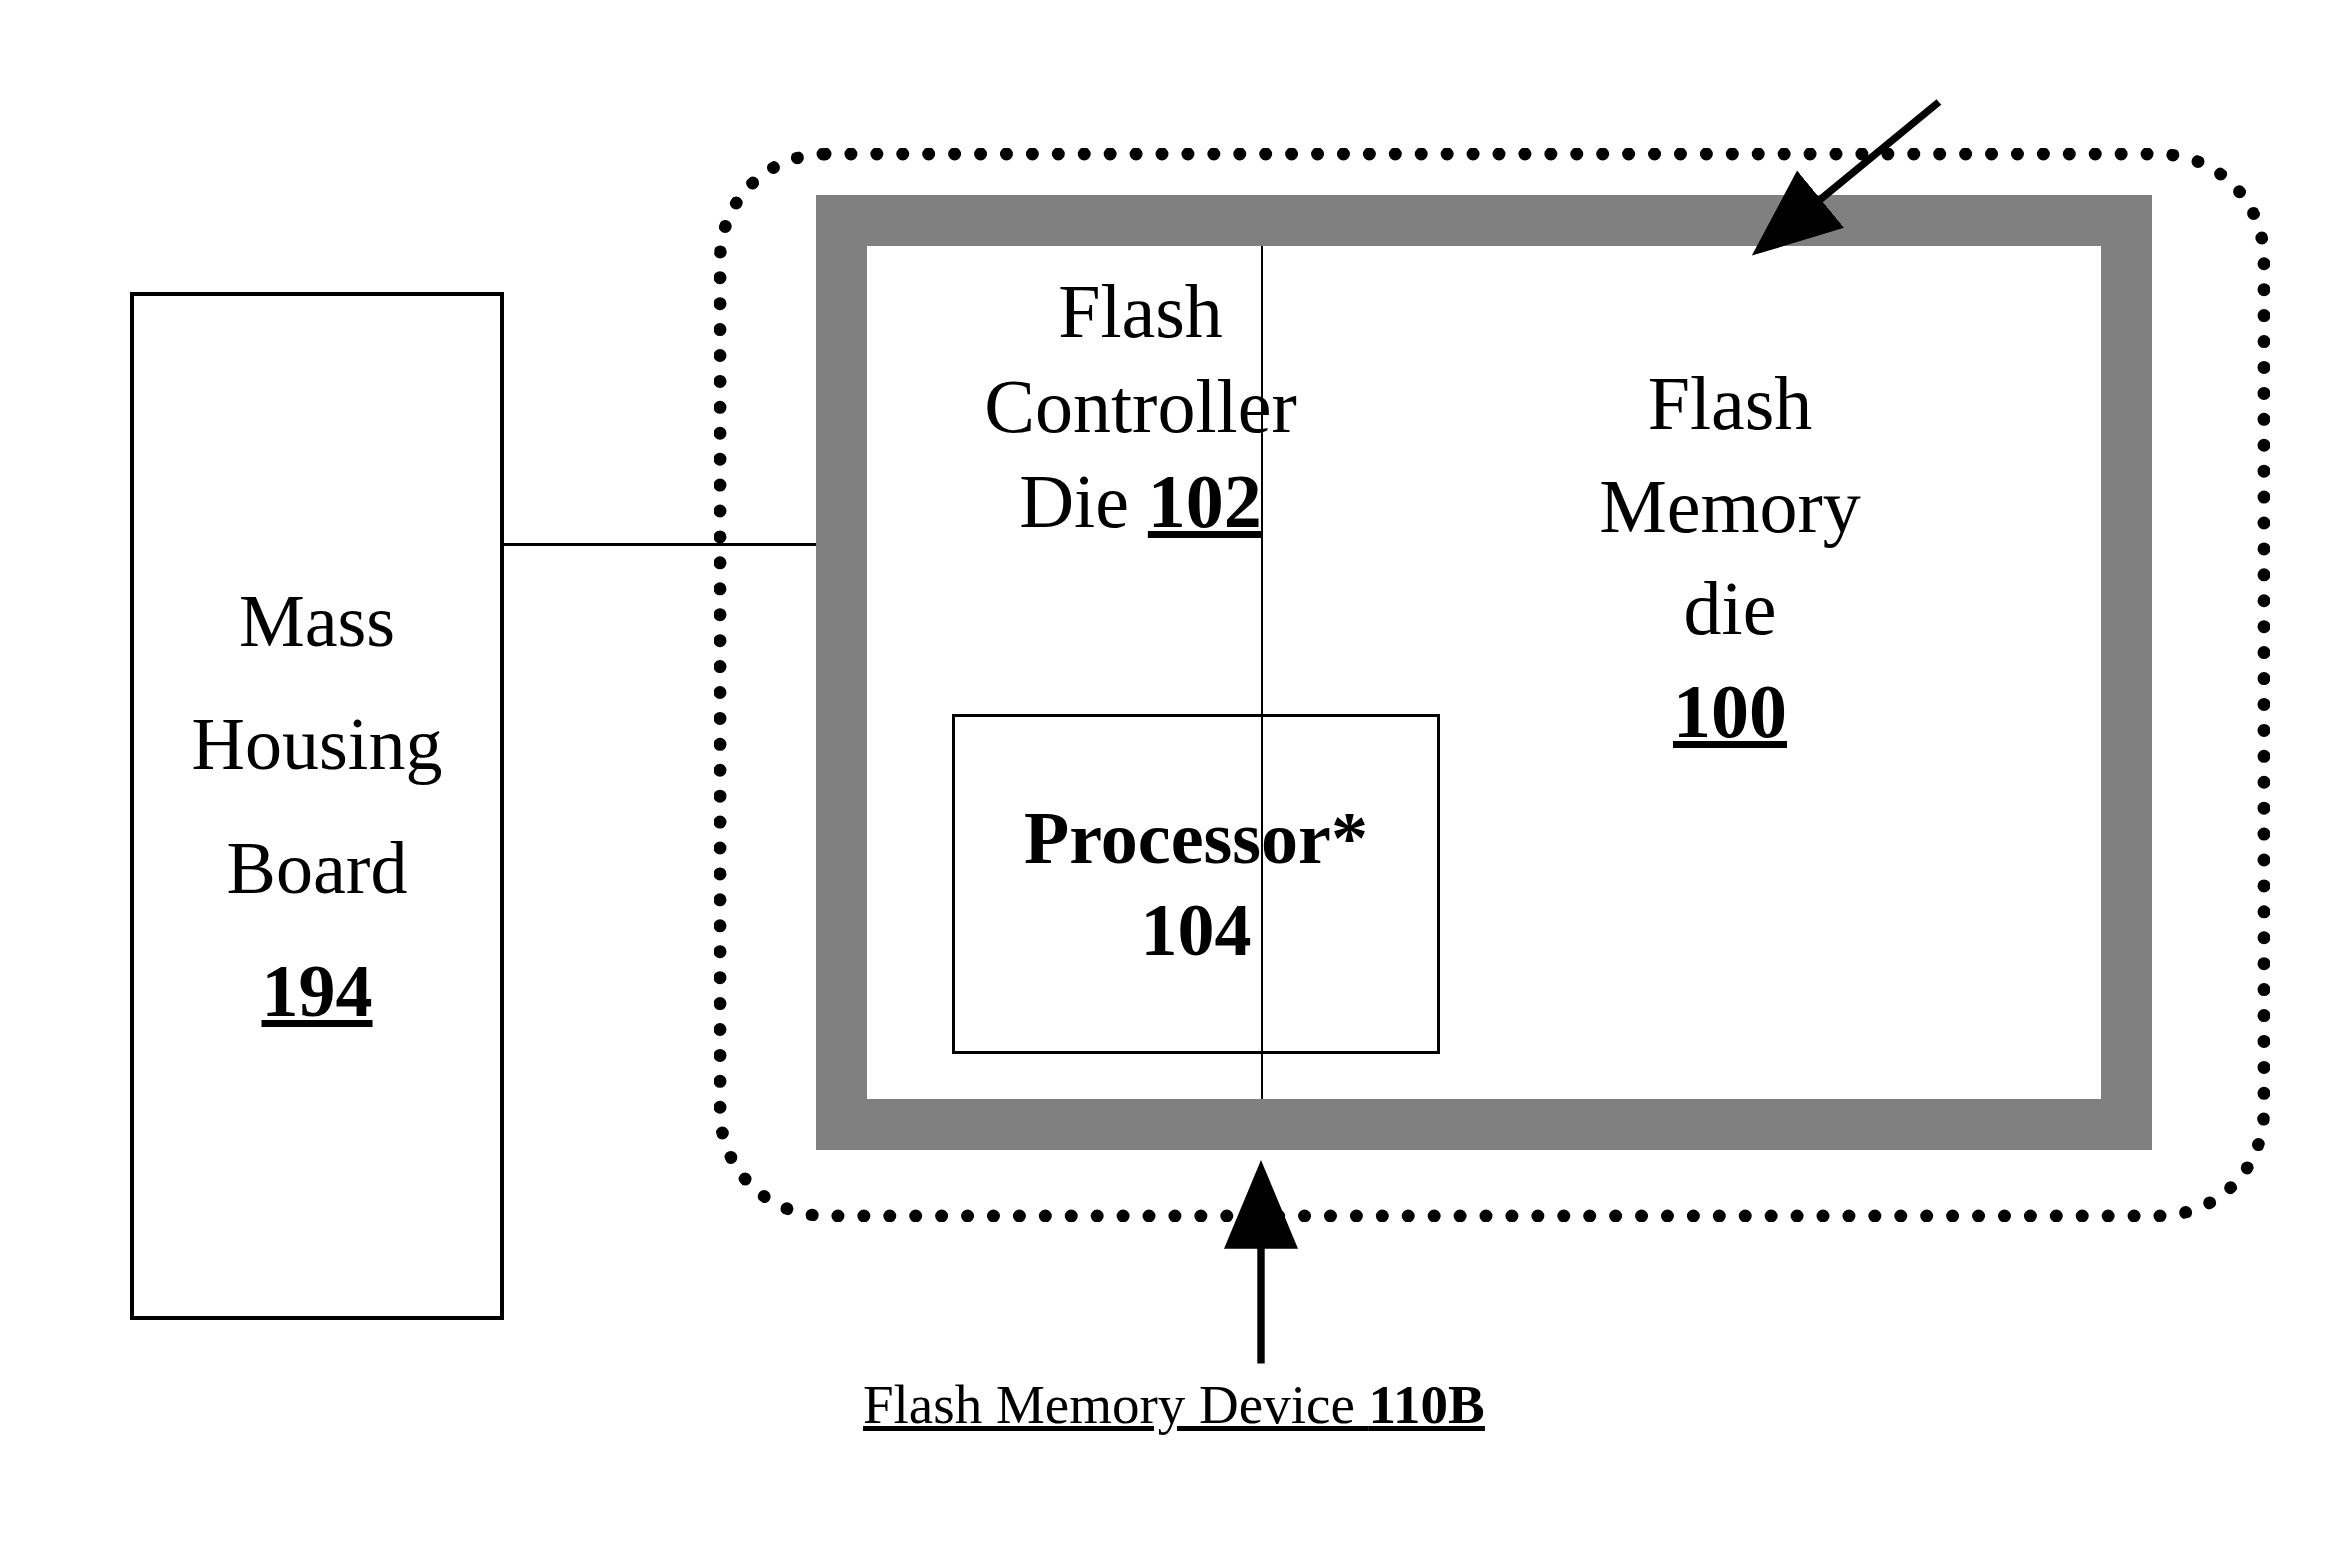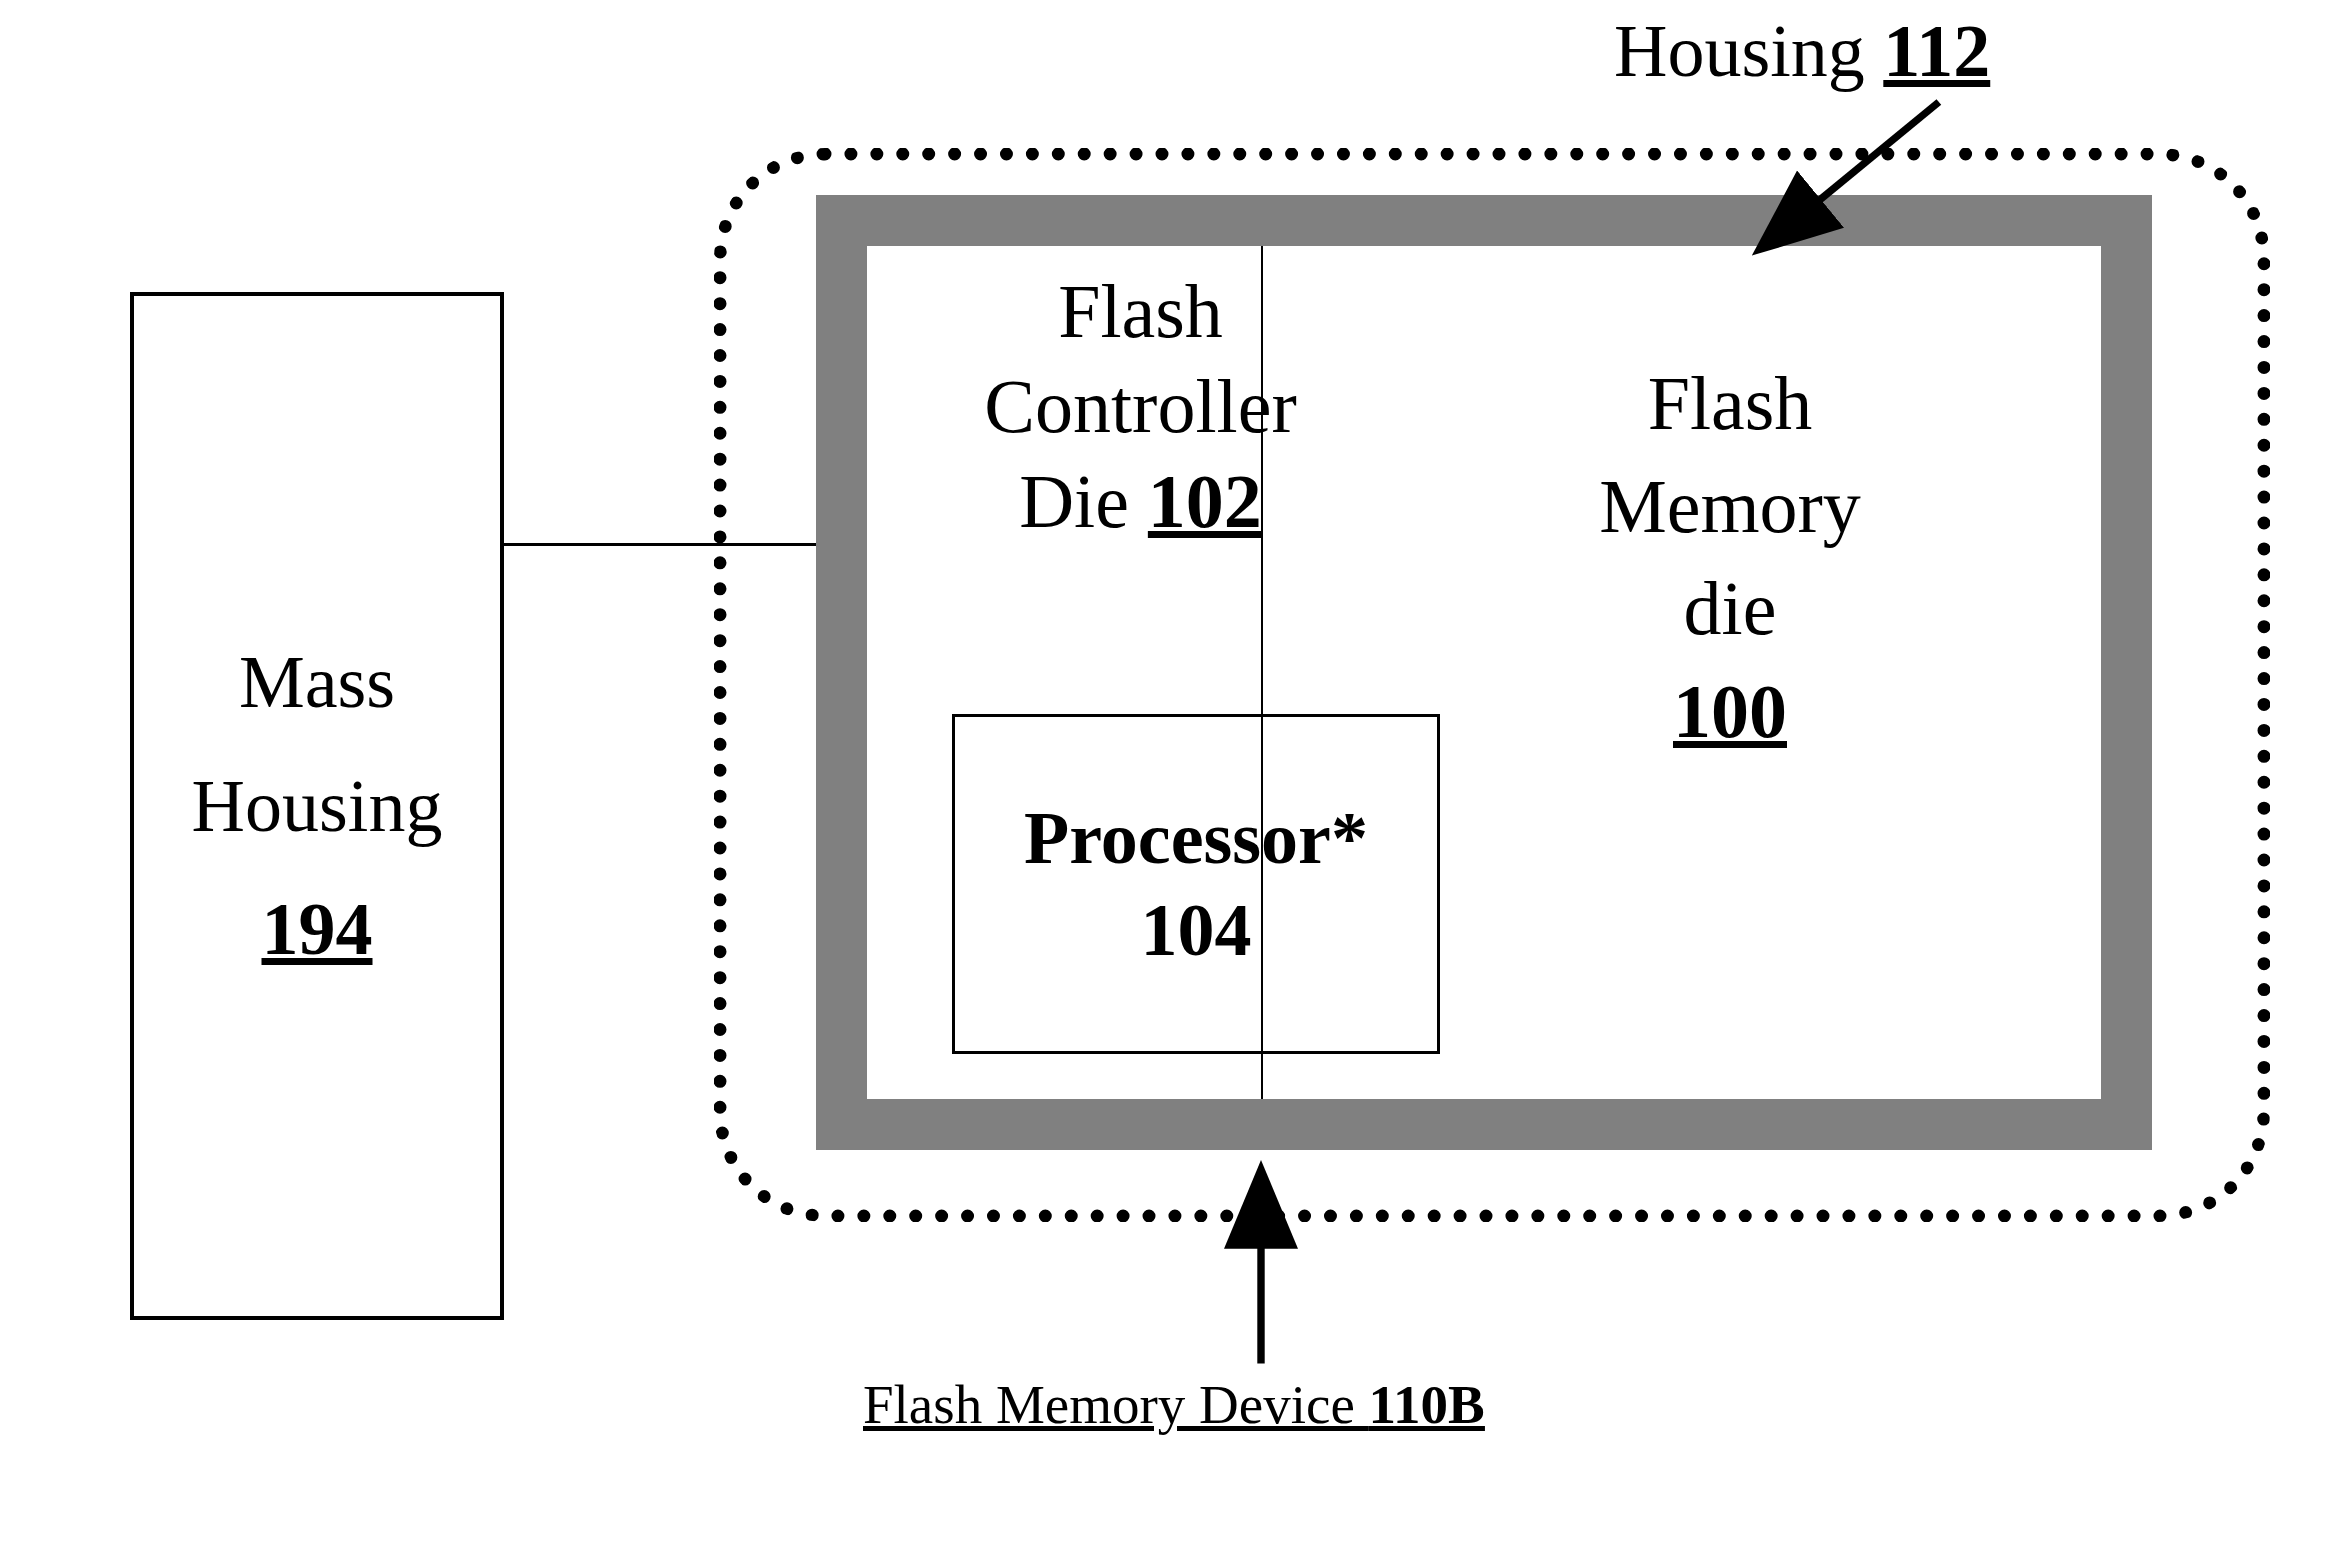--- a/index.html
+++ b/index.html
@@ -165,20 +165,21 @@
   svg { overflow: visible; }
 </style>
 </head>
 <body>
 
 <div class="canvas">
 
   <div class="mtb">
     <div>Mass</div>
     <div>Housing</div>
+    <div>Board</div>
     <div class="num">194</div>
   </div>
 
   <div class="connector"></div>
 
   <div class="device"></div>
 
   <div class="housing">
     <div class="housing-inner"></div>
   </div>
@@ -198,23 +199,20 @@
     <div class="num">104</div>
   </div>
 
   <div class="fmd">
     <div>Flash</div>
     <div>Memory</div>
     <div>die</div>
     <div class="num">100</div>
   </div>
 
-  <div class="housing-label">
-    <span>Housing </span><span class="num">112</span>
-  </div>
 
   <svg class="housing-arrow" width="186" height="139" viewBox="0 0 200 150">
     <defs>
       <marker id="ah1" markerWidth="14" markerHeight="14" refX="2" refY="5" orient="auto">
         <path d="M0,0 L0,10 L12,5 z" fill="#000"></path>
       </marker>
     </defs>
     <line x1="170" y1="0" x2="30" y2="115" stroke="#000" stroke-width="8" marker-end="url(#ah1)"></line>
   </svg>
 

